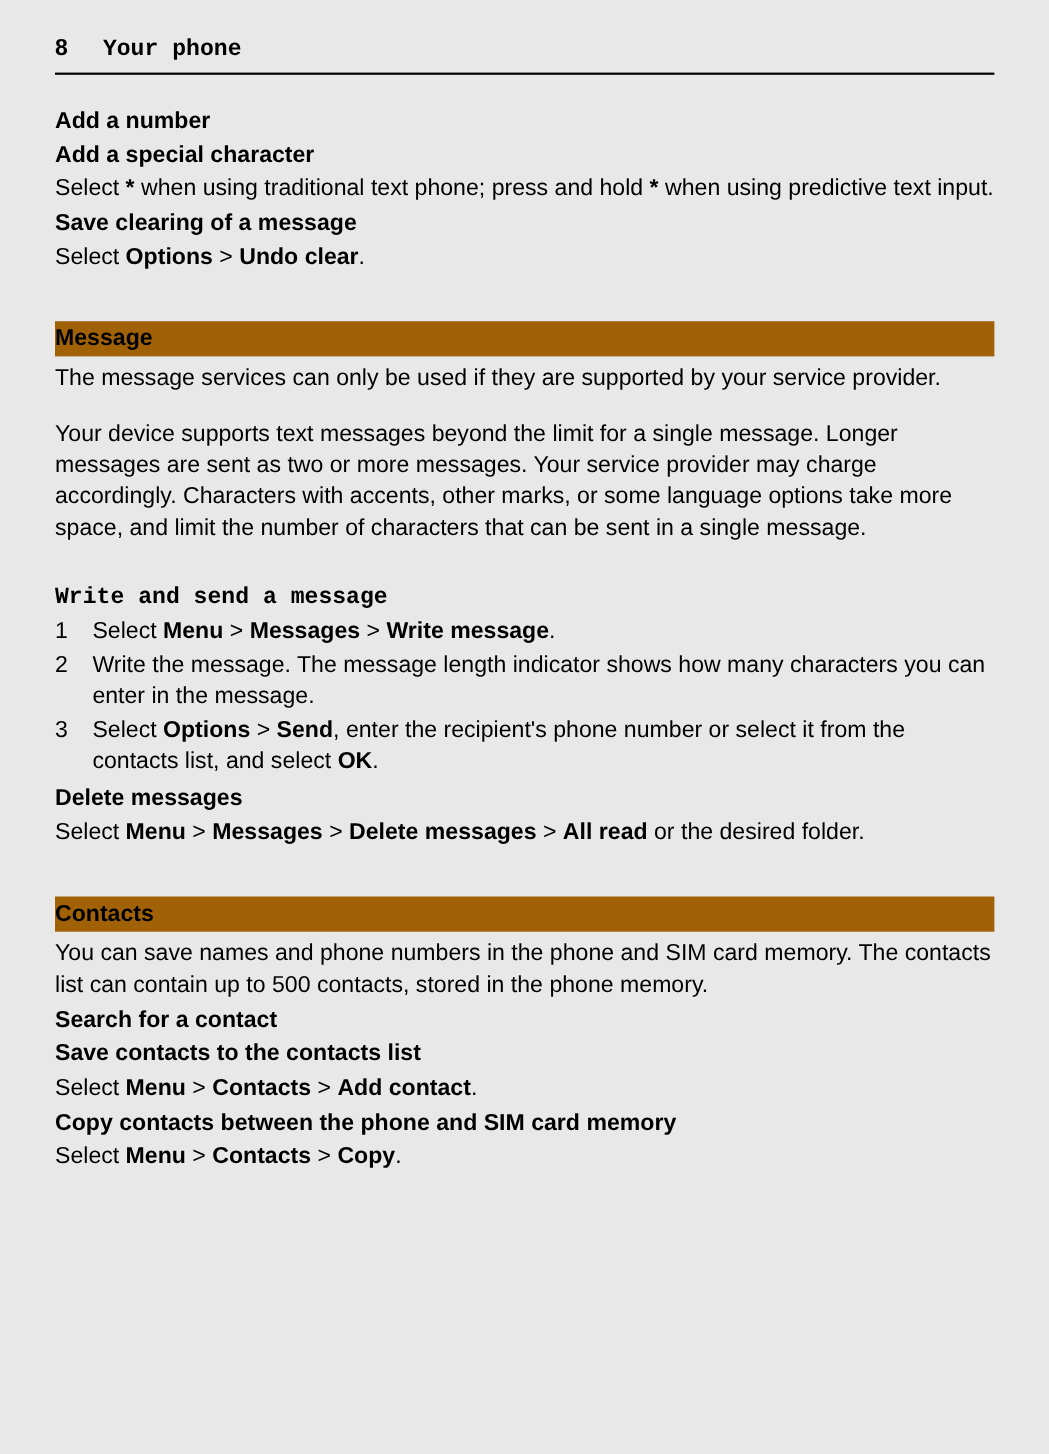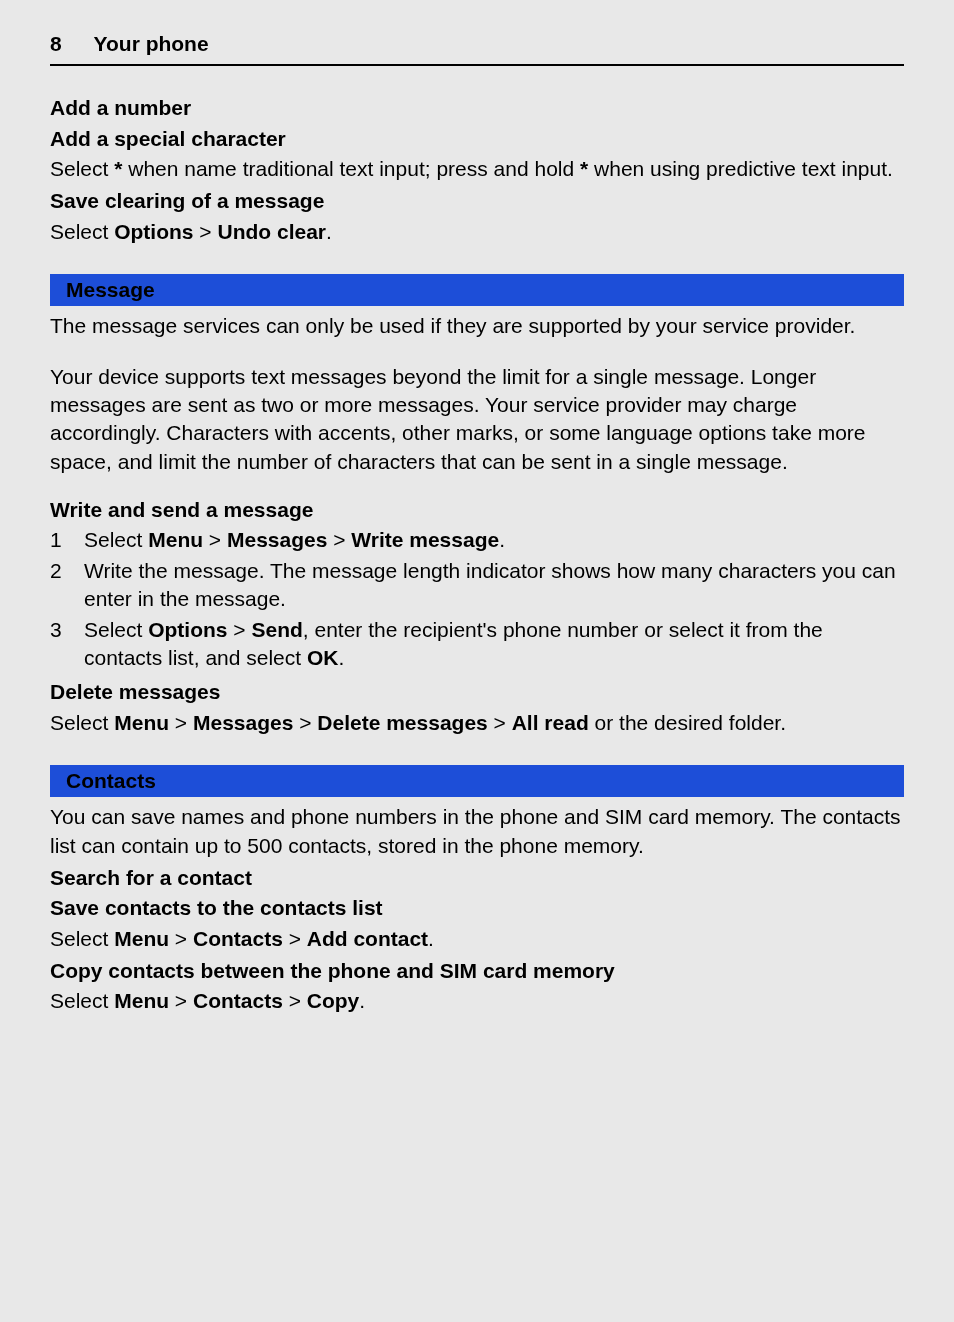--- a/index.html
+++ b/index.html
@@ -23,33 +23,34 @@
     padding-bottom: 6px;
     margin-bottom: 28px;
   }
   .page-num {
     font-weight: bold;
     display: inline-block;
     margin-right: 26px;
   }
   .header-title {
     font-weight: bold;
+    font-family: Liberation Mono, monospace;
   }
   .sub-heading {
     font-weight: bold;
     margin-bottom: 2px;
   }
   .body-text {
     margin-bottom: 4px;
   }
   .section-bar {
-    background: #1d4ed8;
+    background: #a16207;
     font-weight: bold;
-    padding: 2px 16px;
-    margin-top: 28px;
+    padding: 2px 0;
+    margin-top: 44px;
     margin-bottom: 6px;
   }
   .gap {
     height: 18px;
   }
   ol.steps {
     list-style: none;
     padding: 0;
     margin: 2px 0 6px 0;
   }
@@ -73,34 +74,34 @@
 
   <div class="header-line">
     <span class="page-num">8</span>
     <span class="header-title">Your phone</span>
   </div>
 
   <div class="sub-heading">Add a number</div>
 
   <div class="sub-heading">Add a special character</div>
   <div class="body-text">
-    <span>Select </span><b>*</b><span> when name traditional text input; press and hold </span><b>*</b><span> when using predictive text input.</span>
+    <span>Select </span><b>*</b><span> when using traditional text phone; press and hold </span><b>*</b><span> when using predictive text input.</span>
   </div>
 
   <div class="sub-heading">Save clearing of a message</div>
   <div class="body-text">
     <span>Select </span><b>Options</b><span> &gt; </span><b>Undo clear</b><span>.</span>
   </div>
 
   <div class="section-bar">Message</div>
   <div class="body-text">The message services can only be used if they are supported by your service provider.</div>
   <div class="gap"></div>
   <div class="body-text">Your device supports text messages beyond the limit for a single message. Longer messages are sent as two or more messages. Your service provider may charge accordingly. Characters with accents, other marks, or some language options take more space, and limit the number of characters that can be sent in a single message.</div>
 
-  <div class="sub-heading" style="margin-top:20px;">Write and send a message</div>
+  <div class="sub-heading" style="margin-top:36px;font-family:Liberation Mono, monospace;">Write and send a message</div>
   <ol class="steps">
     <li>
       <span class="num">1</span>
       <span class="step-text">
         <span>Select </span><b>Menu</b><span> &gt; </span><b>Messages</b><span> &gt; </span><b>Write message</b><span>.</span>
       </span>
     </li>
     <li>
       <span class="num">2</span>
       <span class="step-text">Write the message. The message length indicator shows how many characters you can enter in the message.</span>

